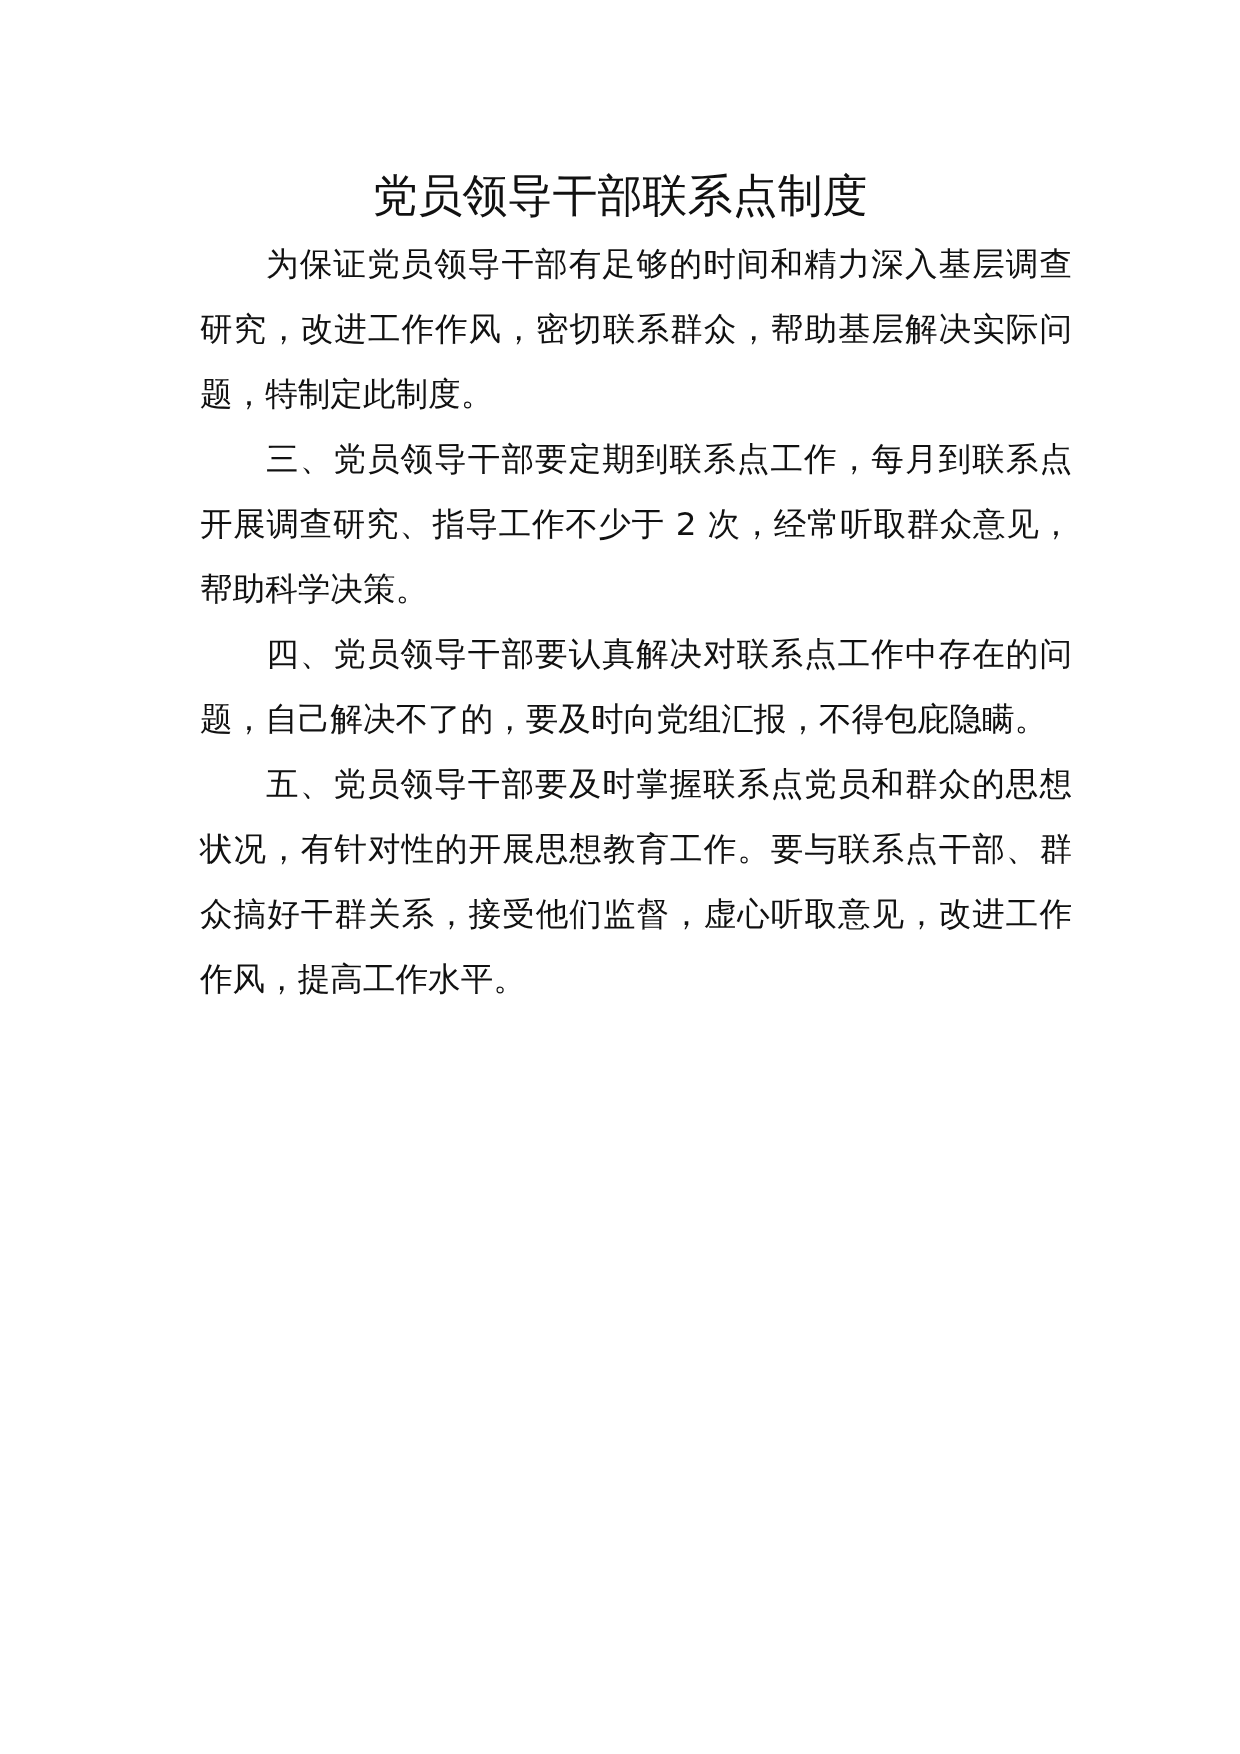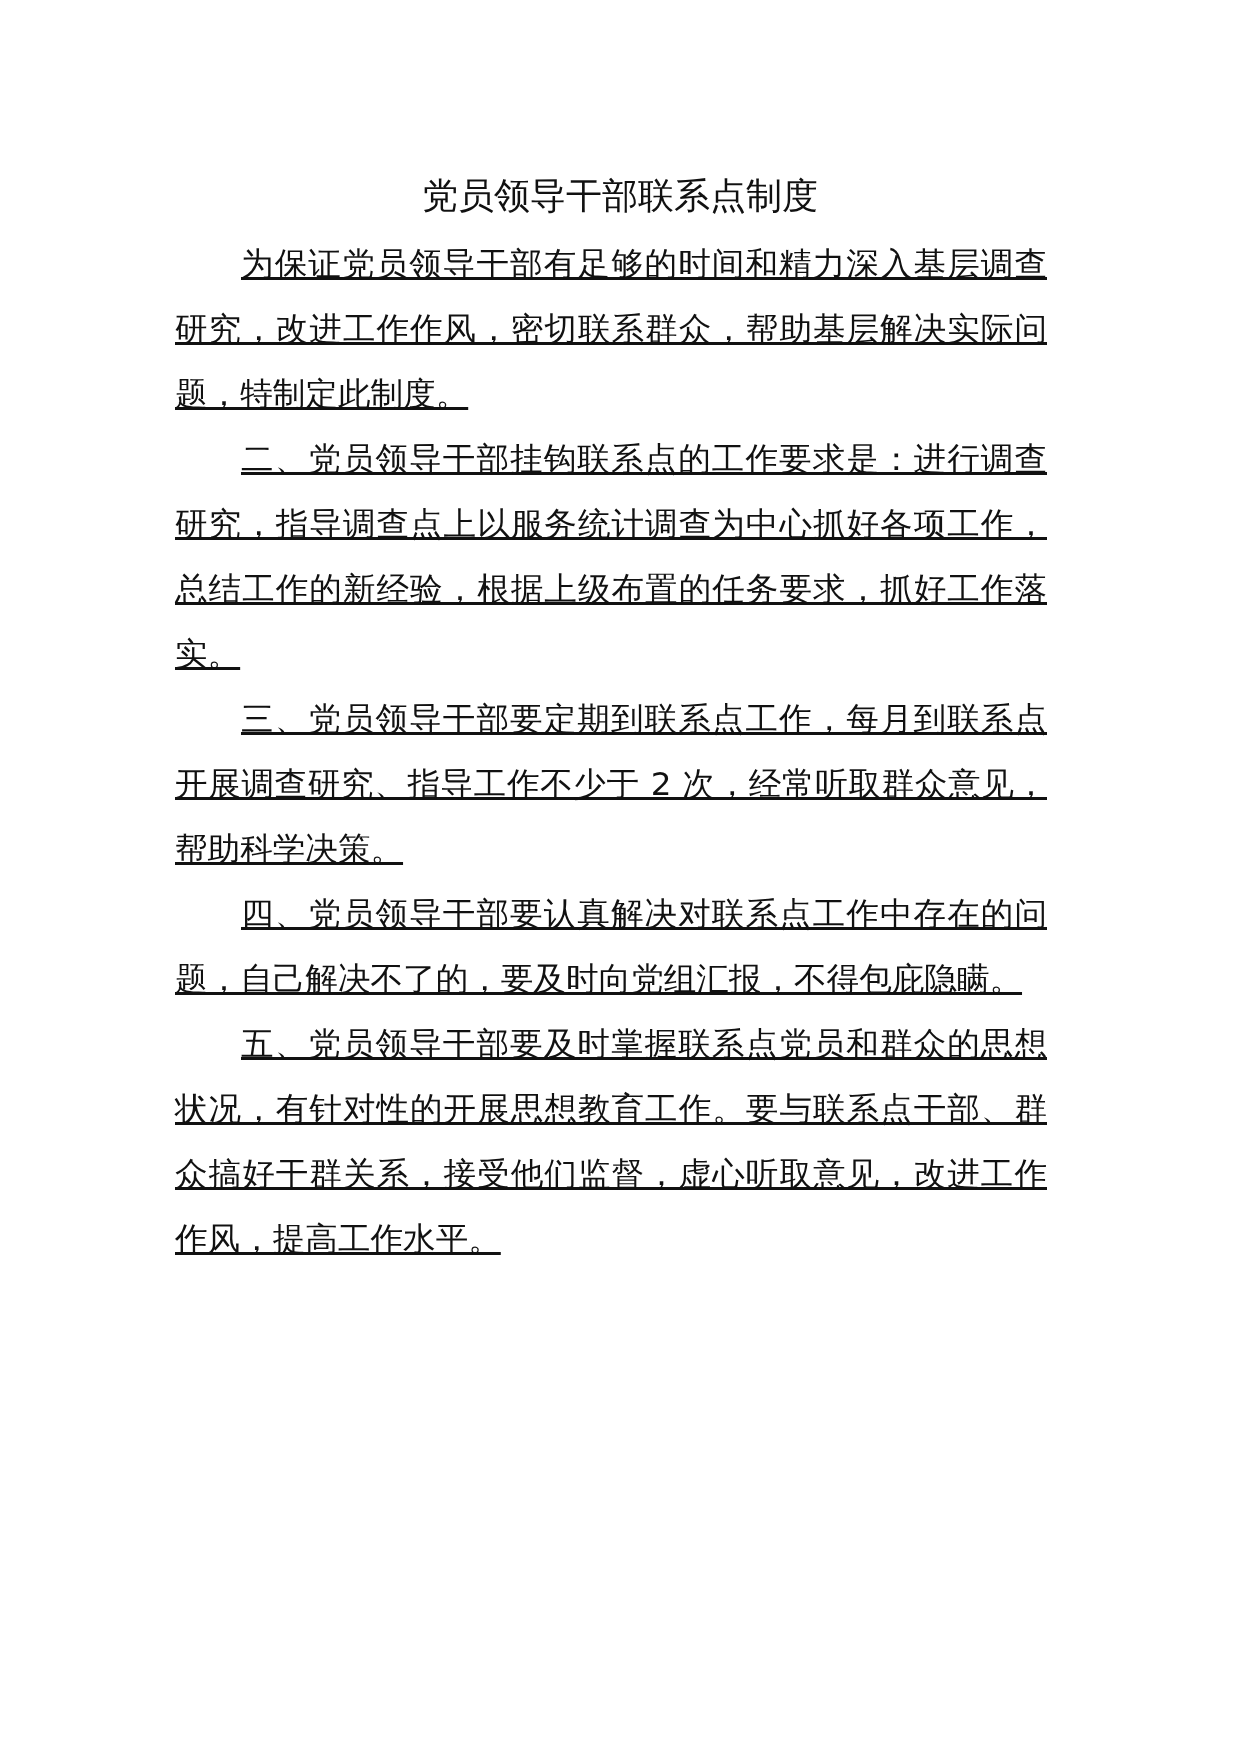--- a/index.html
+++ b/index.html
@@ -22,50 +22,48 @@
     width: 1240px;
     height: 1754px;
     background: #ffffff;
   }
   .title {
     position: absolute;
     left: 0;
     top: 166px;
     width: 1240px;
     text-align: center;
-    font-size: 36px;
+    font-size: 45px;
     line-height: 60px;
     letter-spacing: 0px;
     margin: 0;
     font-weight: normal;
     color: #111111;
   }
   .body-text {
     position: absolute;
-    left: 175px;
+    left: 200px;
     top: 232px;
     width: 872px;
-    text-decoration: underline;
   }
   .para {
     margin: 0;
     font-size: 32.6px;
     line-height: 65px;
     text-indent: 66px;
     text-align: justify;
     text-align-last: left;
     word-break: break-all;
     color: #111111;
   }
 </style>
 </head>
 <body>
 
 <div class="page">
   <h1 class="title">党员领导干部联系点制度</h1>
   <div class="body-text">
     <p class="para">为保证党员领导干部有足够的时间和精力深入基层调查研究，改进工作作风，密切联系群众，帮助基层解决实际问题，特制定此制度。</p>
-    <p class="para">二、党员领导干部挂钩联系点的工作要求是：进行调查研究，指导调查点上以服务统计调查为中心抓好各项工作，总结工作的新经验，根据上级布置的任务要求，抓好工作落实。</p>
     <p class="para">三、党员领导干部要定期到联系点工作，每月到联系点开展调查研究、指导工作不少于 2 次，经常听取群众意见，帮助科学决策。</p>
     <p class="para">四、党员领导干部要认真解决对联系点工作中存在的问题，自己解决不了的，要及时向党组汇报，不得包庇隐瞒。</p>
     <p class="para">五、党员领导干部要及时掌握联系点党员和群众的思想状况，有针对性的开展思想教育工作。要与联系点干部、群众搞好干群关系，接受他们监督，虚心听取意见，改进工作作风，提高工作水平。</p>
   </div>
 </div>
 
 </body></html>

